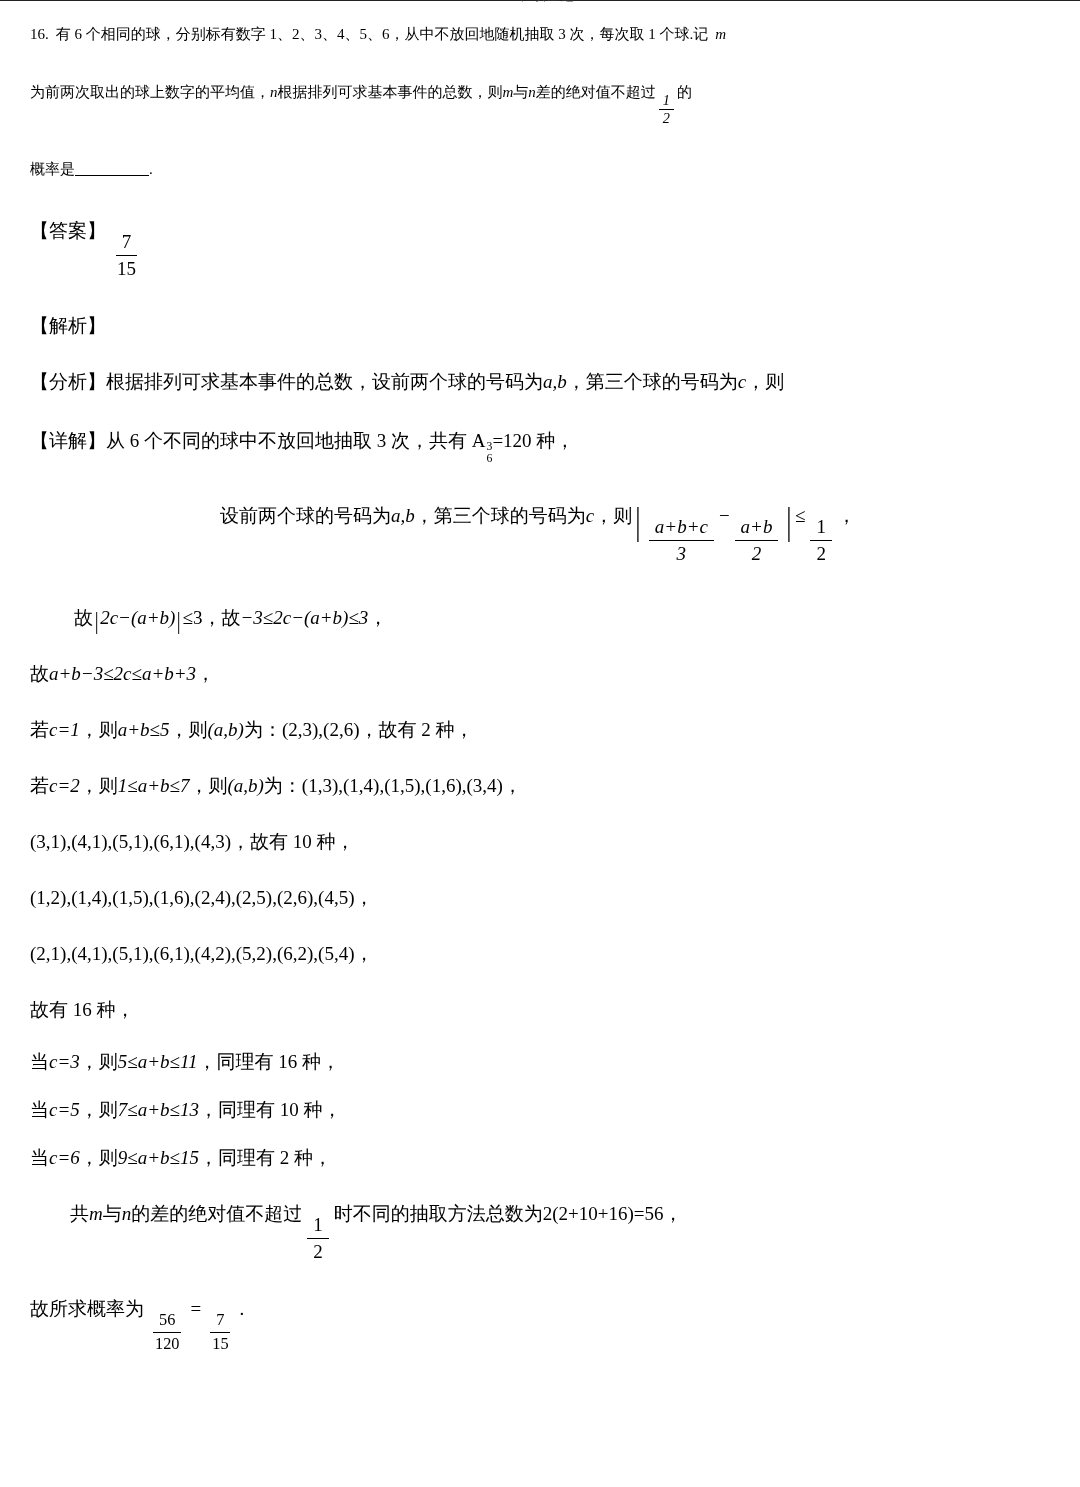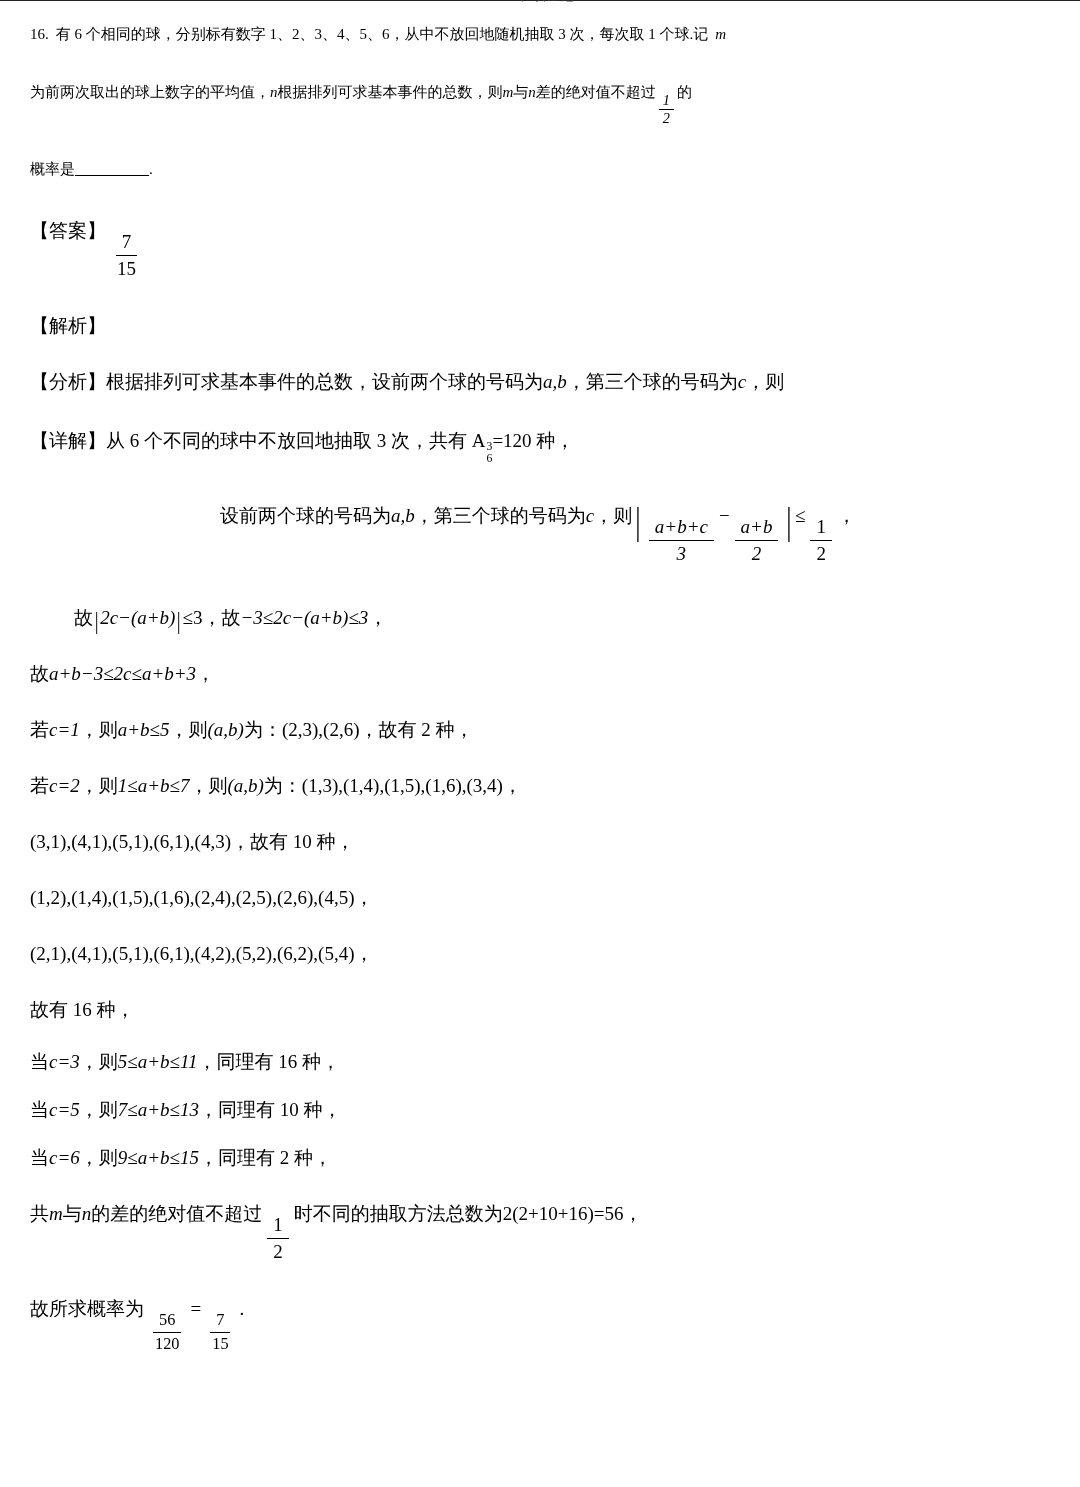--- a/index.html
+++ b/index.html
@@ -221,21 +221,21 @@
   </div>
 
   <div class="blk" style="padding-top:9px;padding-bottom:9px;">
     <span>当</span><span class="mi">c=5</span><span>，则</span><span class="mi">7≤a+b≤13</span><span>，同理有 10 种，</span>
   </div>
 
   <div class="blk" style="padding-top:9px;padding-bottom:9px;">
     <span>当</span><span class="mi">c=6</span><span>，则</span><span class="mi">9≤a+b≤15</span><span>，同理有 2 种，</span>
   </div>
 
-  <div class="blk" style="padding-top:17px;padding-bottom:17px;">
+  <div class="blk" style="padding-top:17px;padding-bottom:17px;margin-left:40px;">
     <span>共</span><span class="mi">m</span><span>与</span><span class="mi">n</span><span>的差的绝对值不超过</span><span class="bigfrac mn">
         <span class="num">1</span>
         <span class="den">2</span>
       </span><span>时不同的抽取方法总数为</span><span class="mn">2(2+10+16)=56</span><span>，</span>
   </div>
 
   <div class="blk" style="padding-top:14px;padding-bottom:14px;">
     <span>故所求概率为</span><span class="bigfrac mn" style="font-size:0.86em;">
         <span class="num">56</span>
         <span class="den">120</span>

